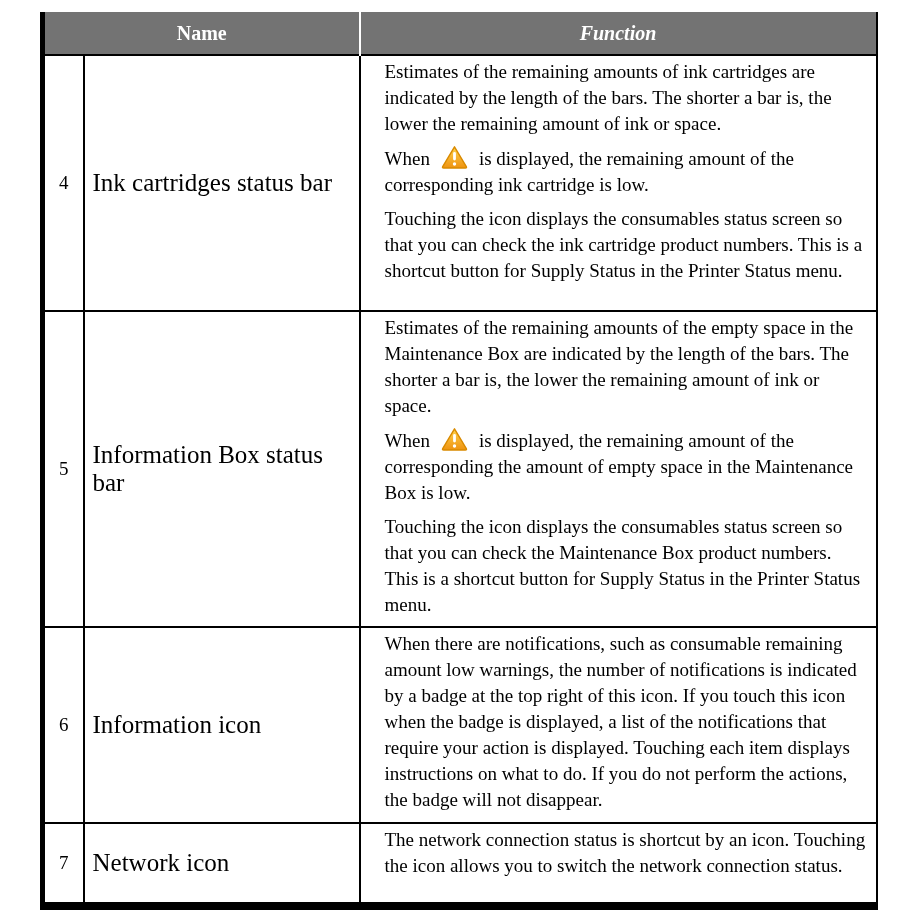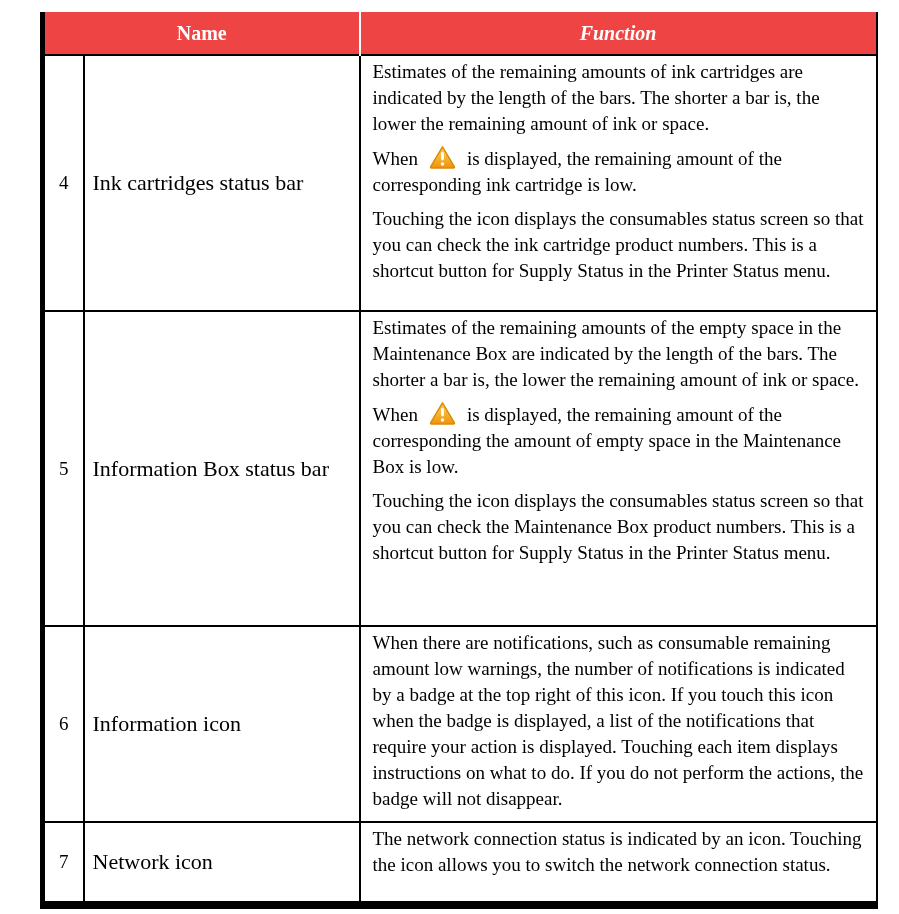--- a/index.html
+++ b/index.html
@@ -25,48 +25,48 @@
     border-right: 2px solid #000000;
     border-bottom: 8px solid #000000;
     font-family: "Liberation Serif", serif;
     color: #000000;
   }
   col.c-num  { width: 41px; }
   col.c-name { width: 276px; }
   col.c-func { width: 517px; }
 
   thead th {
-    background: #ef4444;
+    background: #737373;
     color: #ffffff;
     font-size: 20px;
     font-weight: bold;
     height: 42px;
     padding: 0;
     text-align: center;
     vertical-align: middle;
   }
   th.th-function { border-left: 2px solid #ffffff; font-style: italic; }
 
   tbody td { border: 2px solid #000000; }
 
   td.cell-num {
     text-align: center;
     vertical-align: middle;
     font-size: 19px;
     padding: 0;
   }
   td.cell-name {
     vertical-align: middle;
-    font-size: 22px;
+    font-size: 25px;
     padding: 0 4px 0 8px;
   }
   td.cell-func {
     vertical-align: top;
     font-size: 19px;
-    padding: 3px 8px 0 12px;
+    padding: 3px 8px 0 24px;
   }
   .cell-func p {
     margin: 0 0 8px 0;
     line-height: 26px;
   }
   tr.row-4 { height: 256px; }
   tr.row-5 { height: 315px; }
   tr.row-6 { height: 196px; }
   tr.row-7 { height: 83px; }
 
@@ -143,19 +143,19 @@
         <td class="cell-name">Information icon</td>
         <td class="cell-func">
           <p>When there are notifications, such as consumable remaining amount low warnings, the number of notifications is indicated by a badge at the top right of this icon. If you touch this icon when the badge is displayed, a list of the notifications that require your action is displayed. Touching each item displays instructions on what to do. If you do not perform the actions, the badge will not disappear.</p>
         </td>
       </tr>
 
       <tr class="row-7">
         <td class="cell-num">7</td>
         <td class="cell-name">Network icon</td>
         <td class="cell-func">
-          <p>The network connection status is indicated by an icon. Touching the icon allows you to switch the network connection status.</p>
+          <p>The network connection status is shortcut by an icon. Touching the icon allows you to switch the network connection status.</p>
         </td>
       </tr>
 
     </tbody>
   </table>
 </div>
 
 </body></html>

